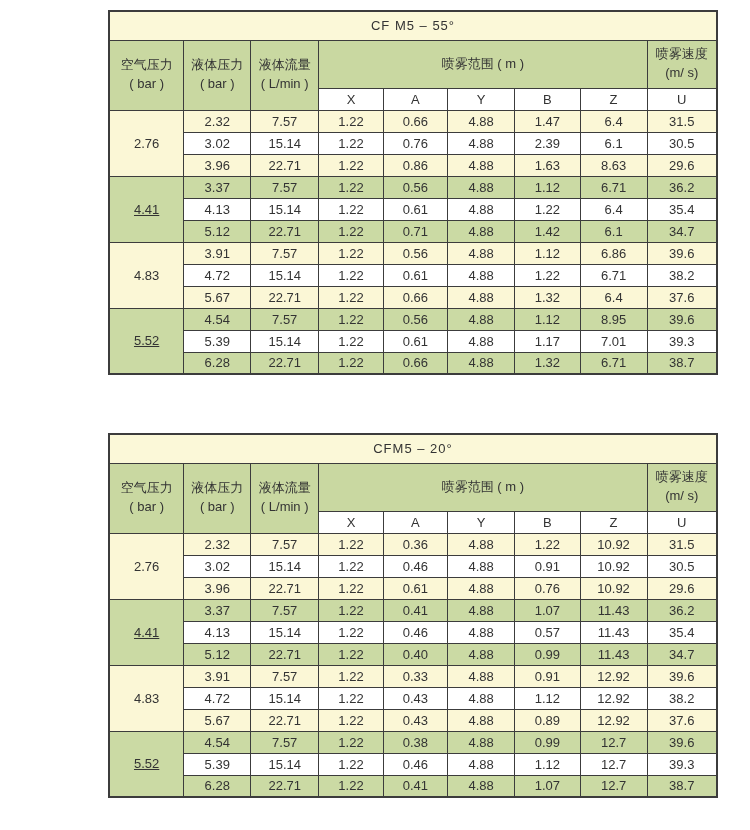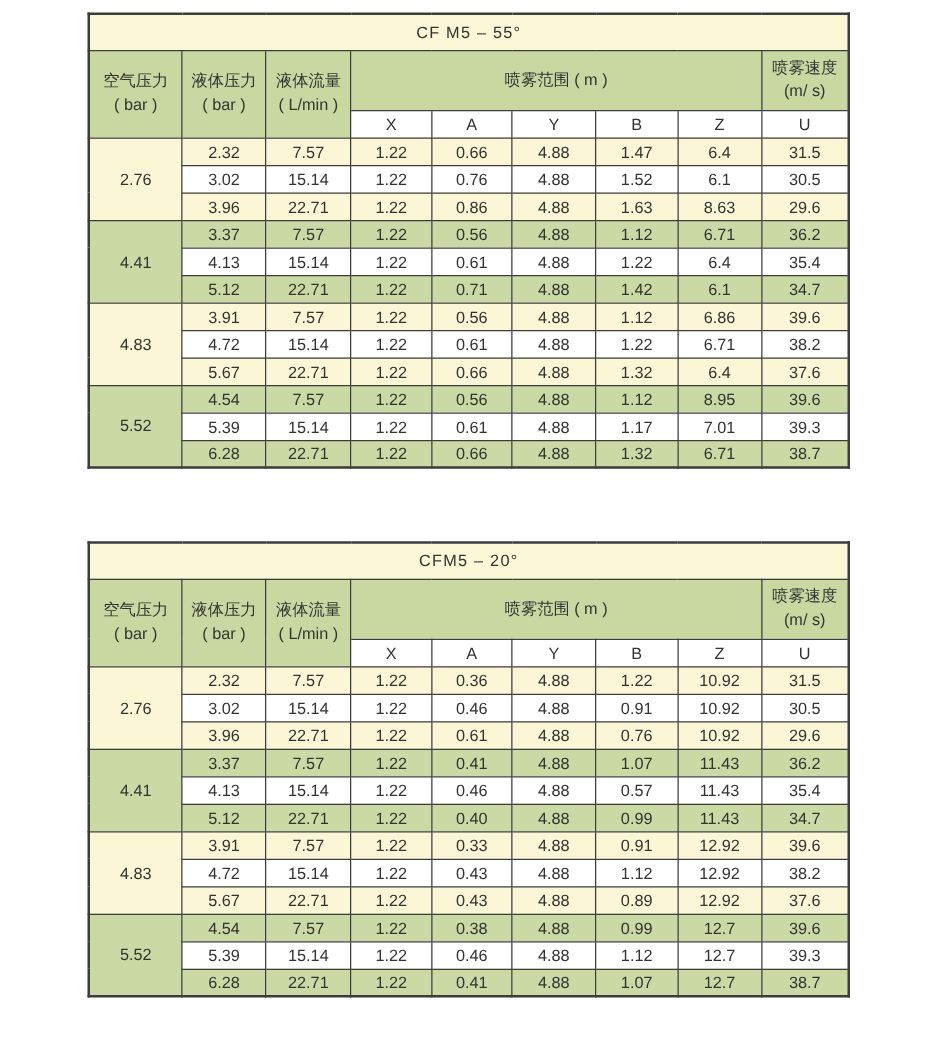--- a/index.html
+++ b/index.html
@@ -12,21 +12,21 @@
     --border:#3c3c3c;
     --text:#333333;
   }
   *{box-sizing:border-box;margin:0;padding:0;}
   html,body{width:750px;background:var(--page-bg);}
   body{
     font-family:"Liberation Sans","DejaVu Sans",sans-serif;
     color:var(--text);
     width:750px;height:830px;overflow:hidden;
   }
-  .page{padding:10px 70px 0 70px;}
+  .page{padding:10px 70px 0 108px;}
   table.spec-table{
     width:610px;
     border-collapse:collapse;
     table-layout:fixed;
     border:2px solid var(--border);
     margin:0 0 58px 0;
   }
   table.spec-table th, table.spec-table td{
     border:1px solid var(--border);
     text-align:center;
@@ -49,21 +49,21 @@
   tr.hdr-sub th{
     background:var(--row-white);
     height:22px;
   }
   .h2l span{display:block;}
   tbody td{height:22px;}
   tbody tr.row-yellow td{background:var(--row-yellow);}
   tbody tr.row-green td{background:var(--row-green);}
   tbody tr.row-white td{background:var(--row-white);}
   tbody td.cell-yellow{background:var(--row-yellow) !important;margin-left:20px;}
-  tbody td.cell-green{background:var(--row-green) !important;}
+  tbody td.cell-green{background:var(--row-green) !important;text-decoration:underline;}
   col.c-air{width:12.3%;}
   col.c-liq{width:11%;}
   col.c-flow{width:11.2%;}
   col.c-x,col.c-a{width:10.6%;}
   col.c-y,col.c-z{width:11%;}
   col.c-b{width:10.8%;}
   col.c-u{width:11.5%;}
 </style>
 </head>
 <body>
@@ -133,21 +133,21 @@
           <td>1.47</td>
           <td>6.4</td>
           <td>31.5</td>
         </tr>
         <tr class="row-white">
           <td>3.02</td>
           <td>15.14</td>
           <td>1.22</td>
           <td>0.76</td>
           <td>4.88</td>
-          <td>1.52</td>
+          <td>2.39</td>
           <td>6.1</td>
           <td>30.5</td>
         </tr>
         <tr class="row-yellow">
           <td>3.96</td>
           <td>22.71</td>
           <td>1.22</td>
           <td>0.86</td>
           <td>4.88</td>
           <td>1.63</td>

